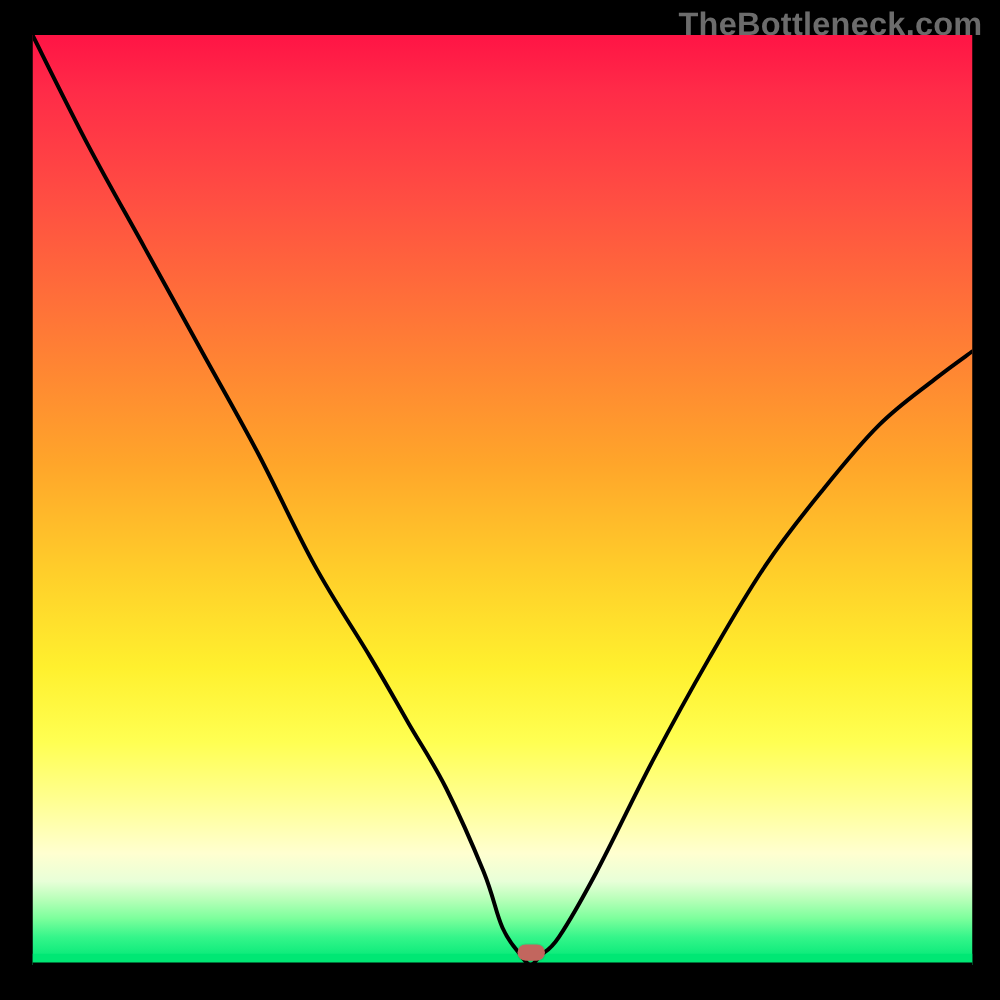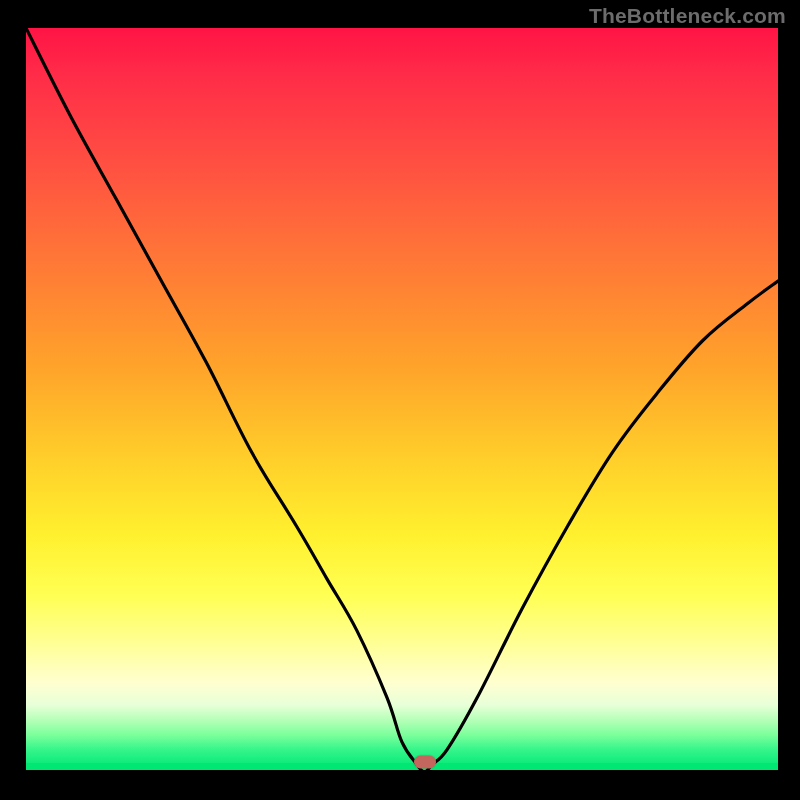--- a/index.html
+++ b/index.html
@@ -15,21 +15,21 @@
     position: relative;
     width: 800px;
     height: 800px;
     background: #000;
   }
   .watermark {
     position: absolute;
     top: 4px;
     right: 14px;
     color: #6c6c6c;
-    font-size: 21px;
+    font-size: 26px;
     font-weight: 600;
     letter-spacing: 0.2px;
     pointer-events: none;
   }
   
   .plot {
     position: absolute;
     left: 26px;
     top: 28px;
     width: 752px;   

